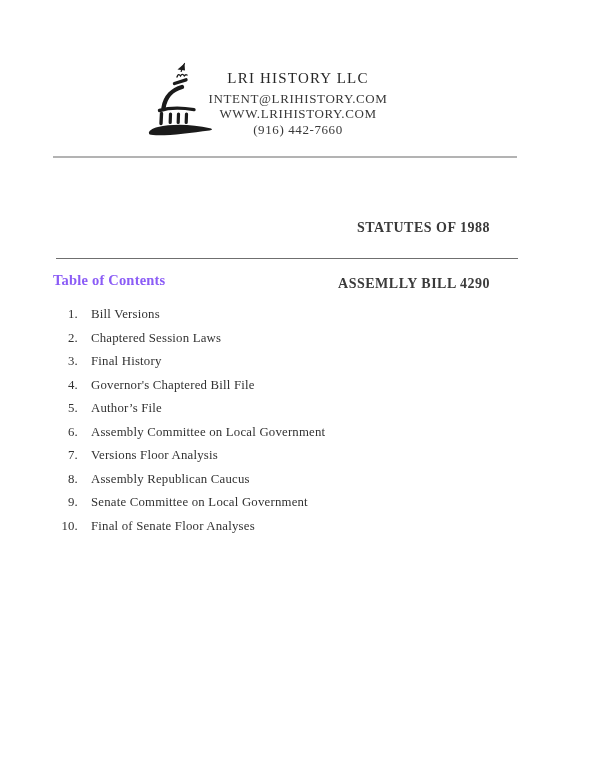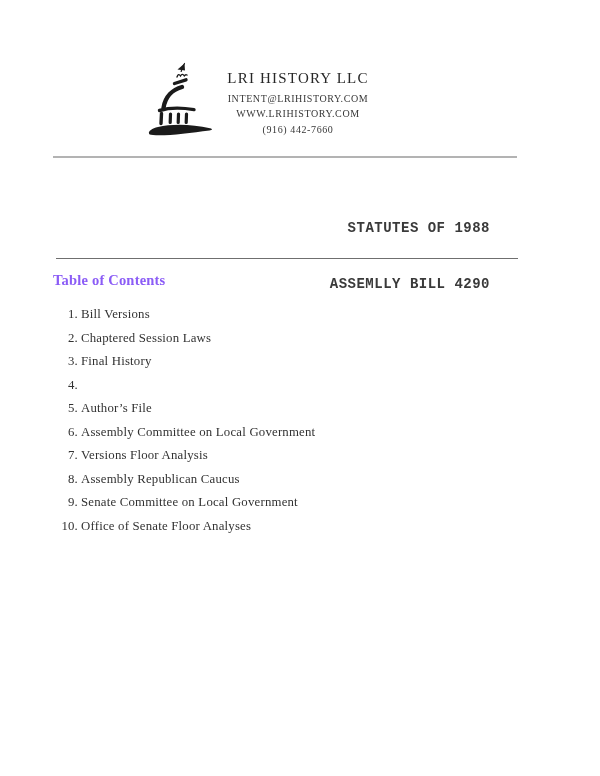--- a/index.html
+++ b/index.html
@@ -32,21 +32,21 @@
     width: 200px;
     text-align: center;
   }
   .company-name {
     font-size: 15px;
     line-height: 15px;
     letter-spacing: 1.2px;
     color: #272727;
   }
   .contact-line {
-    font-size: 10px;
+    font-size: 13px;
     line-height: 9px;
     letter-spacing: 0.6px;
     color: #383838;
     margin-top: 6.5px;
   }
   .contact-line.first { margin-top: 7.5px; }
 
   
   .rule-top {
     position: absolute;
@@ -70,21 +70,20 @@
     position: absolute;
     top: 182px;
     right: 110px;
     text-align: right;
     font-weight: bold;
     font-size: 14px;
     line-height: 18.5px;
     letter-spacing: 0.5px;
     color: #3a3a3a;
     white-space: pre; 
-    font-family: Liberation Mono, monospace;
   }
 
   
   .toc-title {
     position: absolute;
     left: 53px;
     top: 272px;
     font-size: 14.5px;
     font-weight: bold;
     letter-spacing: 0.2px;
@@ -106,21 +105,21 @@
     font-size: 12.8px;
     letter-spacing: 0.2px;
     color: #323232;
   }
   .toc-num {
     flex: none;
     width: 78px;
     text-align: right;
   }
   .toc-label {
-    margin-left: 3px;
+    margin-left: 13px;
     text-align: right;
   }
 </style>
 </head>
 <body>
 
 <div class="page">
 
   <svg class="logo" viewBox="0 0 76 82" xmlns="http://www.w3.org/2000/svg">
     <g fill="none" stroke="#1b1b1b" stroke-linecap="round">
@@ -170,20 +169,21 @@
     <li class="toc-item">
       <span class="toc-num">2.</span>
       <span class="toc-label">Chaptered Session Laws</span>
     </li>
     <li class="toc-item">
       <span class="toc-num">3.</span>
       <span class="toc-label">Final History</span>
     </li>
     <li class="toc-item">
       <span class="toc-num">4.</span>
+      <span class="toc-label">Governor's Chaptered Bill File</span>
     </li>
     <li class="toc-item">
       <span class="toc-num">5.</span>
       <span class="toc-label">Author’s File</span>
     </li>
     <li class="toc-item">
       <span class="toc-num">6.</span>
       <span class="toc-label">Assembly Committee on Local Government</span>
     </li>
     <li class="toc-item">
@@ -193,17 +193,17 @@
     <li class="toc-item">
       <span class="toc-num">8.</span>
       <span class="toc-label">Assembly Republican Caucus</span>
     </li>
     <li class="toc-item">
       <span class="toc-num">9.</span>
       <span class="toc-label">Senate Committee on Local Government</span>
     </li>
     <li class="toc-item">
       <span class="toc-num">10.</span>
-      <span class="toc-label">Office of Senate Floor Analyses</span>
+      <span class="toc-label">Final of Senate Floor Analyses</span>
     </li>
   </ol>
 
 </div>
 
 </body></html>

